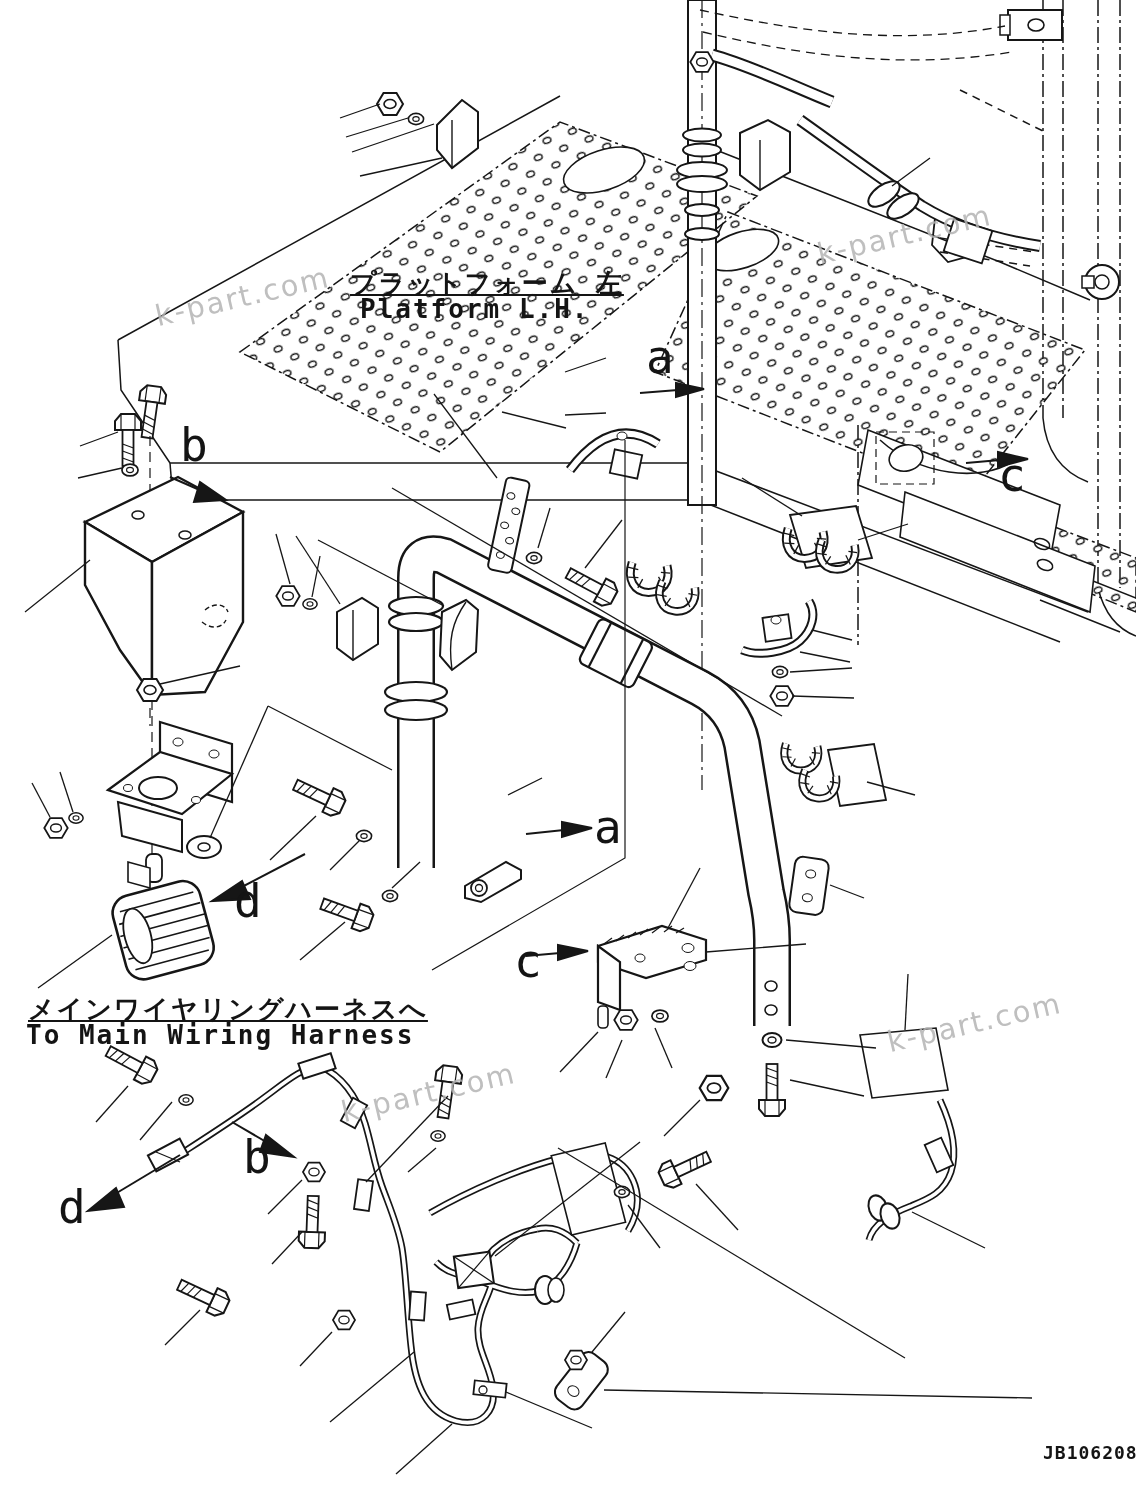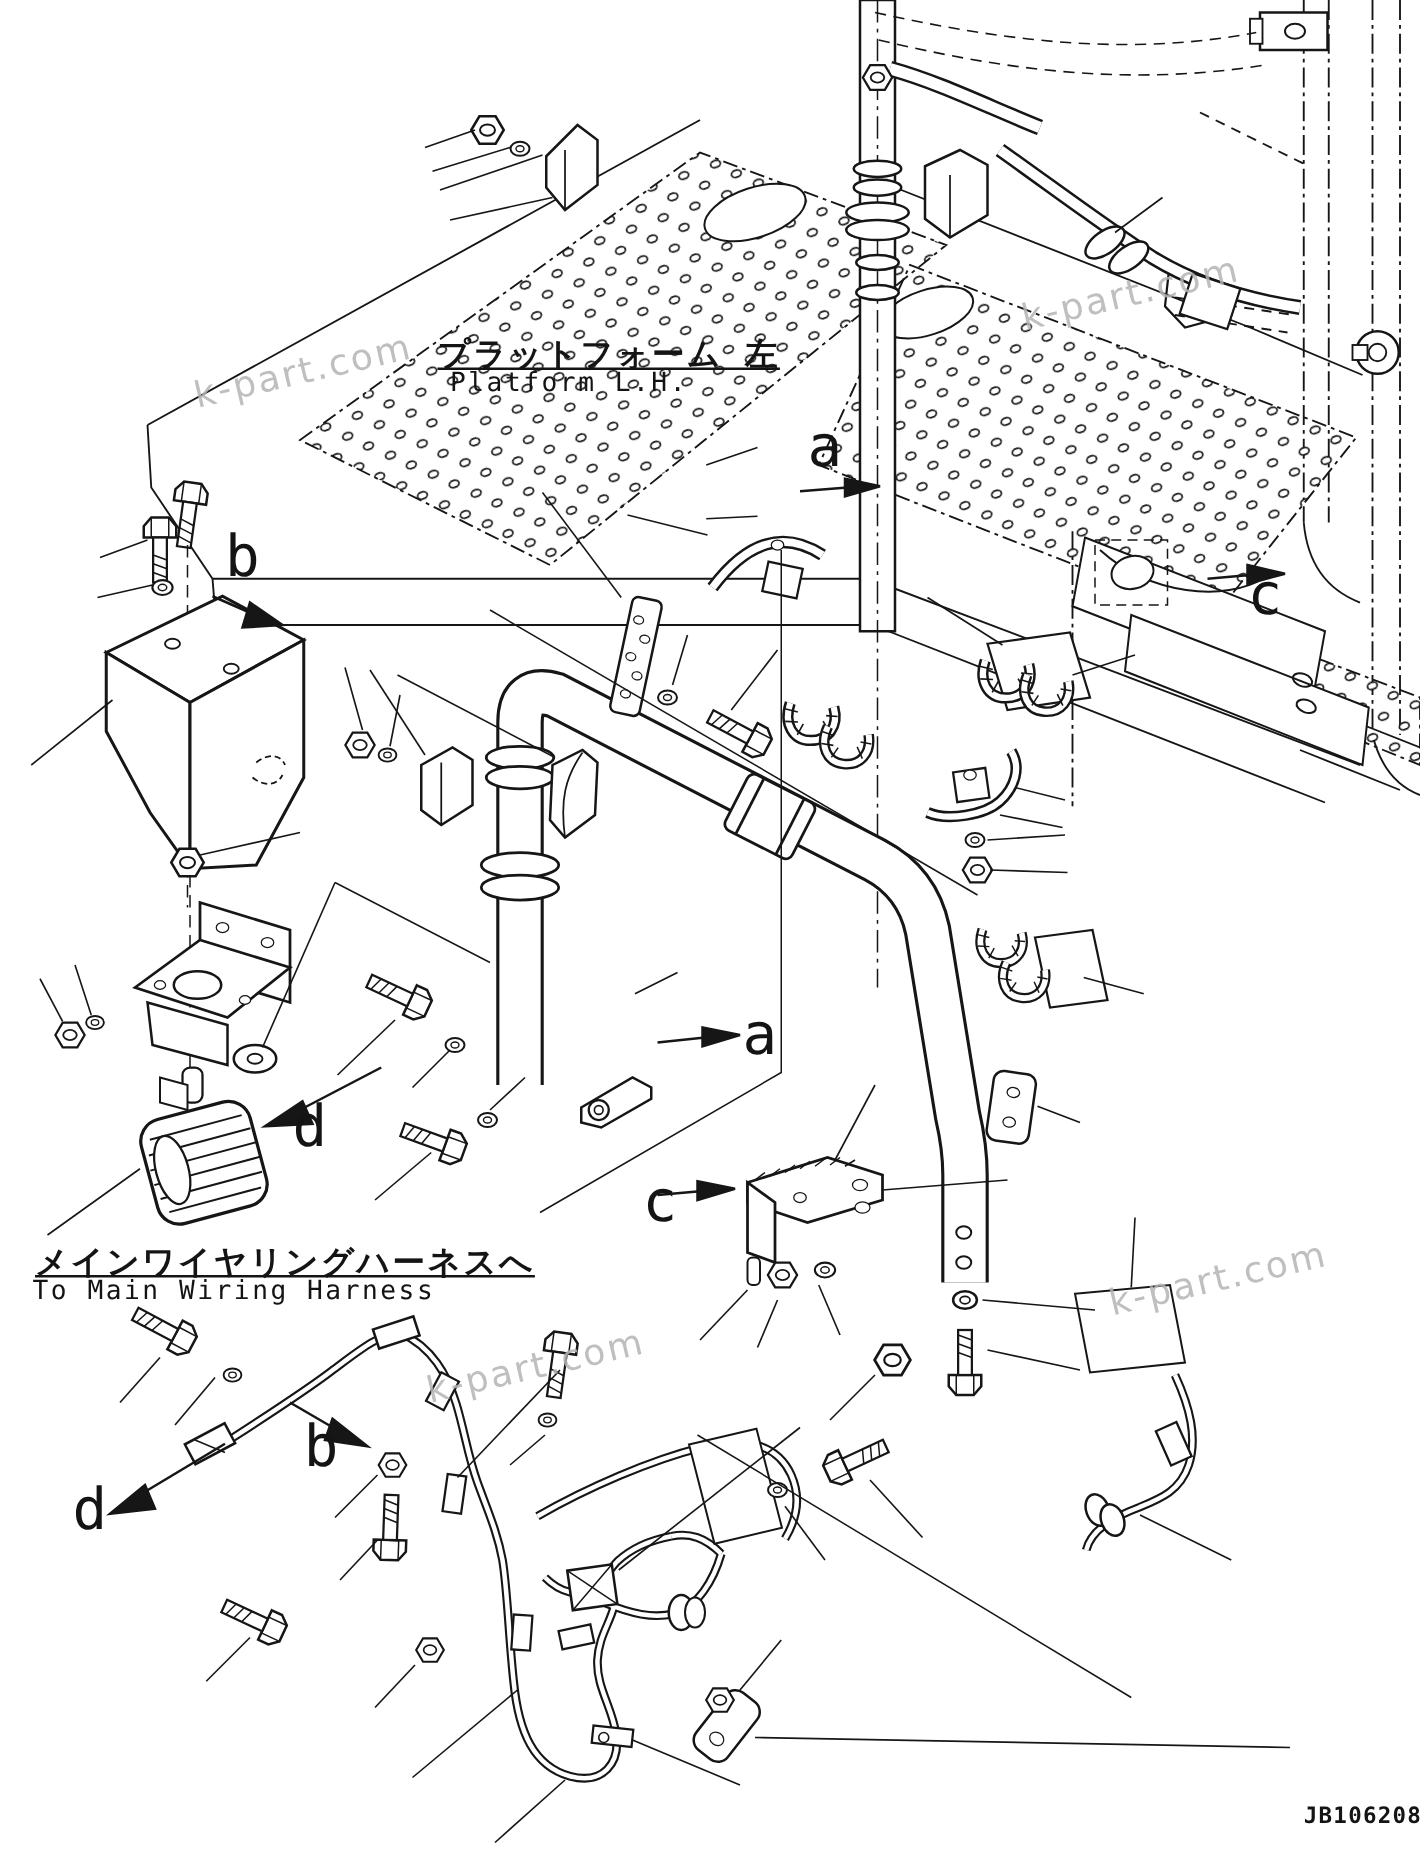--- a/index.html
+++ b/index.html
@@ -1,21 +1,21 @@
 <!DOCTYPE html>
 <html><head>
 <meta charset="utf-8">
 <style>
   html,body{margin:0;padding:0;background:#fff;}
   #stage{position:relative;width:1136px;height:1491px;background:#fff;overflow:hidden;
          font-family:"DejaVu Sans Mono","Liberation Mono",monospace;}
   #stage svg{position:absolute;left:0;top:0;}
   .txt{position:absolute;color:#141414;white-space:nowrap;}
   .jp{font-size:26px;letter-spacing:2px;font-weight:bold;text-decoration:underline;}
-  .en{font-size:21px;letter-spacing:2px;font-weight:normal;}
+  .en{font-size:26px;letter-spacing:2px;font-weight:bold;}
   .letter{font-size:46px;color:#141414;line-height:1;}
   .wm{position:absolute;color:#b4b4b4;font-size:29px;letter-spacing:2px;
       font-family:"DejaVu Sans","Liberation Sans",sans-serif;
       transform:rotate(-13deg);transform-origin:left top;opacity:.85;}
   .drawno{font-size:18px;letter-spacing:1px;font-weight:bold;}
 </style>
 </head>
 <body>
 
 <div id="stage">

